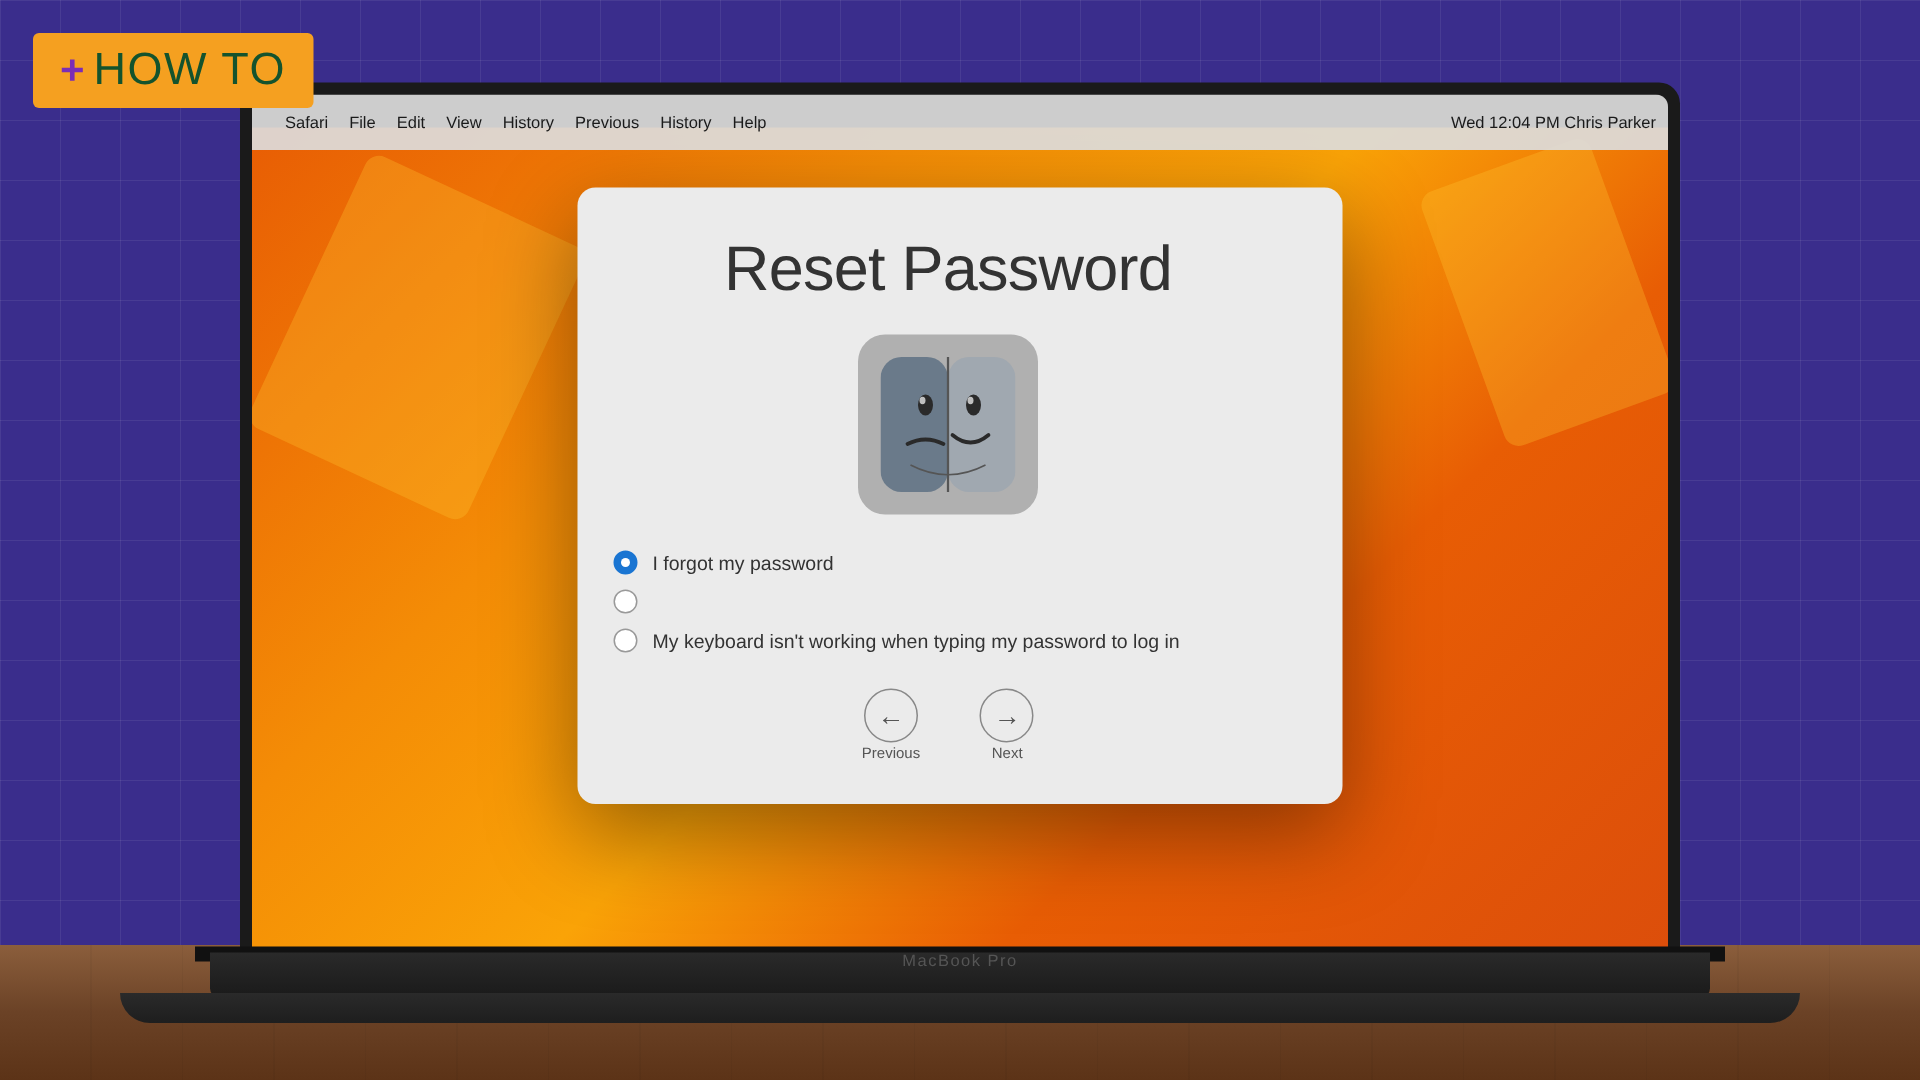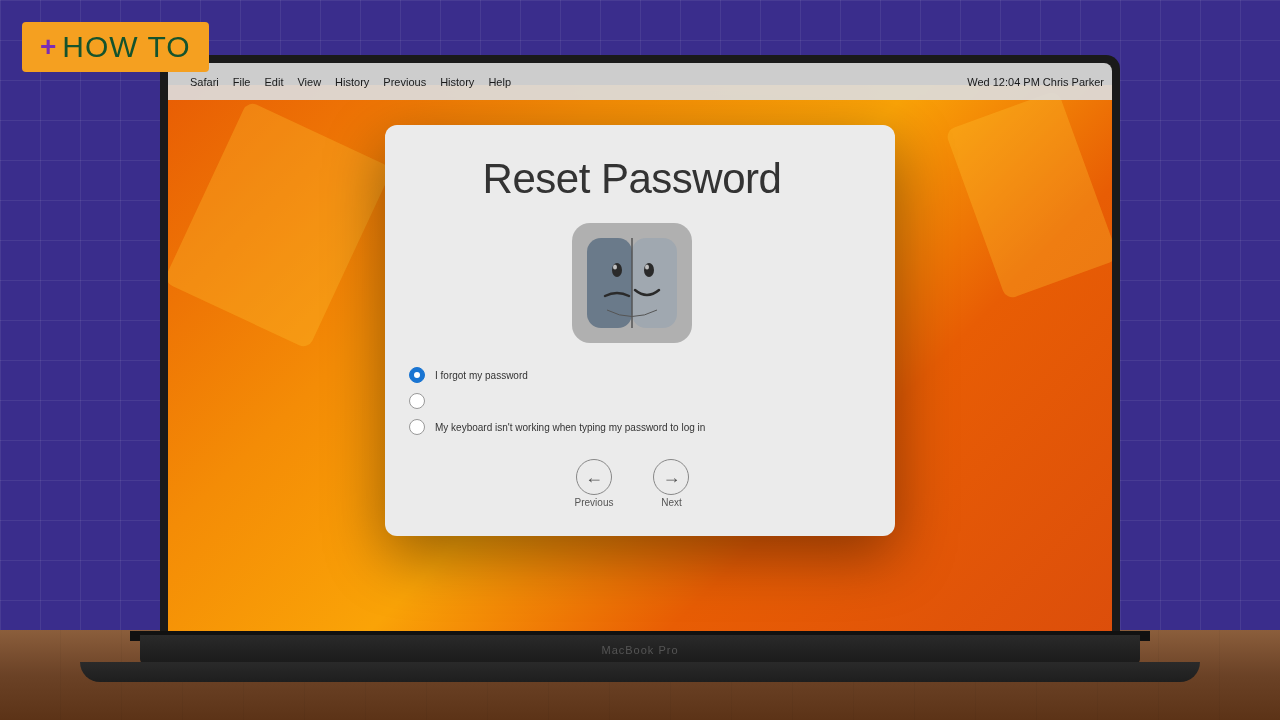--- a/index.html
+++ b/index.html
@@ -219,21 +219,21 @@
       background: #1a75d2;
     }
     .radio-circle.selected::after {
       content: '';
       width: 6px;
       height: 6px;
       border-radius: 50%;
       background: white;
     }
     .radio-label {
-      font-size: 10px;
+      font-size: 13px;
       color: #333;
     }
 
     
     .nav-buttons {
       display: flex;
       gap: 40px;
       align-items: center;
     }
     .nav-btn {
@@ -266,21 +266,20 @@
     
     .laptop-bottom {
       position: absolute;
       top: 580px;
       left: -20px;
       right: -20px;
       height: 30px;
       background: linear-gradient(to bottom, #2a2a2a, #1a1a1a);
       border-radius: 0 0 6px 6px;
       display: flex;
-      align-items: center;
       justify-content: center;
     }
     .laptop-brand {
       color: #555;
       font-size: 11px;
       letter-spacing: 1px;
     }
     .laptop-hinge {
       position: absolute;
       top: 576px;

